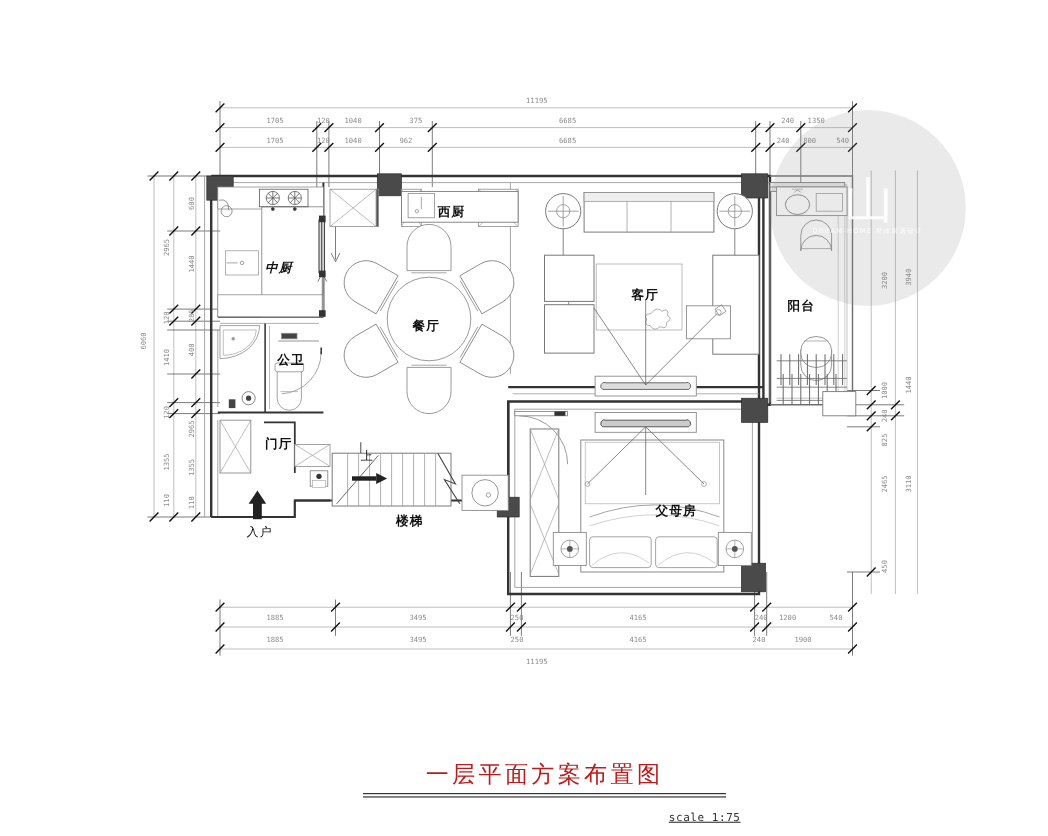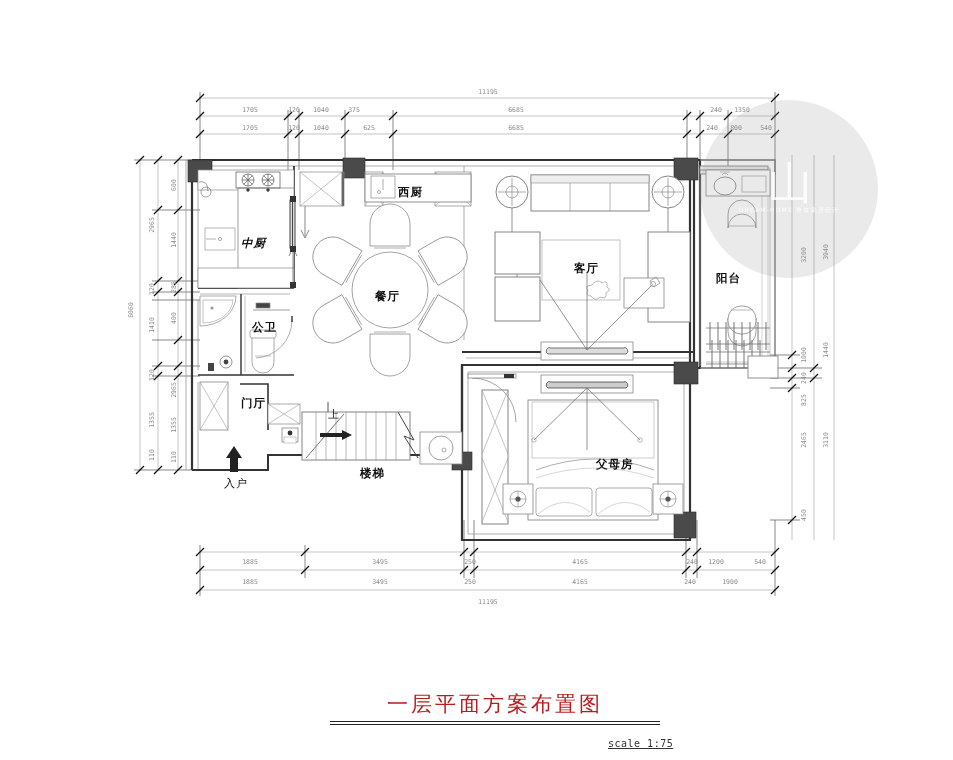--- a/index.html
+++ b/index.html
@@ -553,28 +553,28 @@
   <div id="annoLayer">
       <div class="rlabel" style="left: 224px; top: 476px;">入户</div>
       <div class="rlabel" style="left: 328px; top: 407px;">上</div>
     </div>
 
   <div id="dimLayer">
       <div class="dimtxt" style="left: 488px; top: 88px; transform: translate(-50%, 0px);">11195</div>
       <div class="dimtxt" style="left: 250px; top: 106px; transform: translate(-50%, 0px);">1705</div>
       <div class="dimtxt" style="left: 294px; top: 106px; transform: translate(-50%, 0px);">120</div>
       <div class="dimtxt" style="left: 321px; top: 106px; transform: translate(-50%, 0px);">1040</div>
-      <div class="dimtxt" style="left: 354px; top: 106px; transform: translate(-50%, 0px);">375</div>
+      <div class="dimtxt" style="left: 378px; top: 106px; transform: translate(-50%, 0px);">375</div>
       <div class="dimtxt" style="left: 516px; top: 106px; transform: translate(-50%, 0px);">6685</div>
       <div class="dimtxt" style="left: 716px; top: 106px; transform: translate(-50%, 0px);">240</div>
       <div class="dimtxt" style="left: 742px; top: 106px; transform: translate(-50%, 0px);">1350</div>
       <div class="dimtxt" style="left: 250px; top: 124px; transform: translate(-50%, 0px);">1705</div>
       <div class="dimtxt" style="left: 294px; top: 124px; transform: translate(-50%, 0px);">120</div>
       <div class="dimtxt" style="left: 321px; top: 124px; transform: translate(-50%, 0px);">1040</div>
-      <div class="dimtxt" style="left: 369px; top: 124px; transform: translate(-50%, 0px);">625</div>
+      <div class="dimtxt" style="left: 369px; top: 124px; transform: translate(-50%, 0px);">962</div>
       <div class="dimtxt" style="left: 516px; top: 124px; transform: translate(-50%, 0px);">6685</div>
       <div class="dimtxt" style="left: 712px; top: 124px; transform: translate(-50%, 0px);">240</div>
       <div class="dimtxt" style="left: 736px; top: 124px; transform: translate(-50%, 0px);">800</div>
       <div class="dimtxt" style="left: 766px; top: 124px; transform: translate(-50%, 0px);">540</div>
       <div class="dimtxt" style="left: 250px; top: 558px; transform: translate(-50%, 0px);">1885</div>
       <div class="dimtxt" style="left: 380px; top: 558px; transform: translate(-50%, 0px);">3495</div>
       <div class="dimtxt" style="left: 470px; top: 558px; transform: translate(-50%, 0px);">250</div>
       <div class="dimtxt" style="left: 580px; top: 558px; transform: translate(-50%, 0px);">4165</div>
       <div class="dimtxt" style="left: 692px; top: 558px; transform: translate(-50%, 0px);">240</div>
       <div class="dimtxt" style="left: 716px; top: 558px; transform: translate(-50%, 0px); text-align: right;">1200</div>

